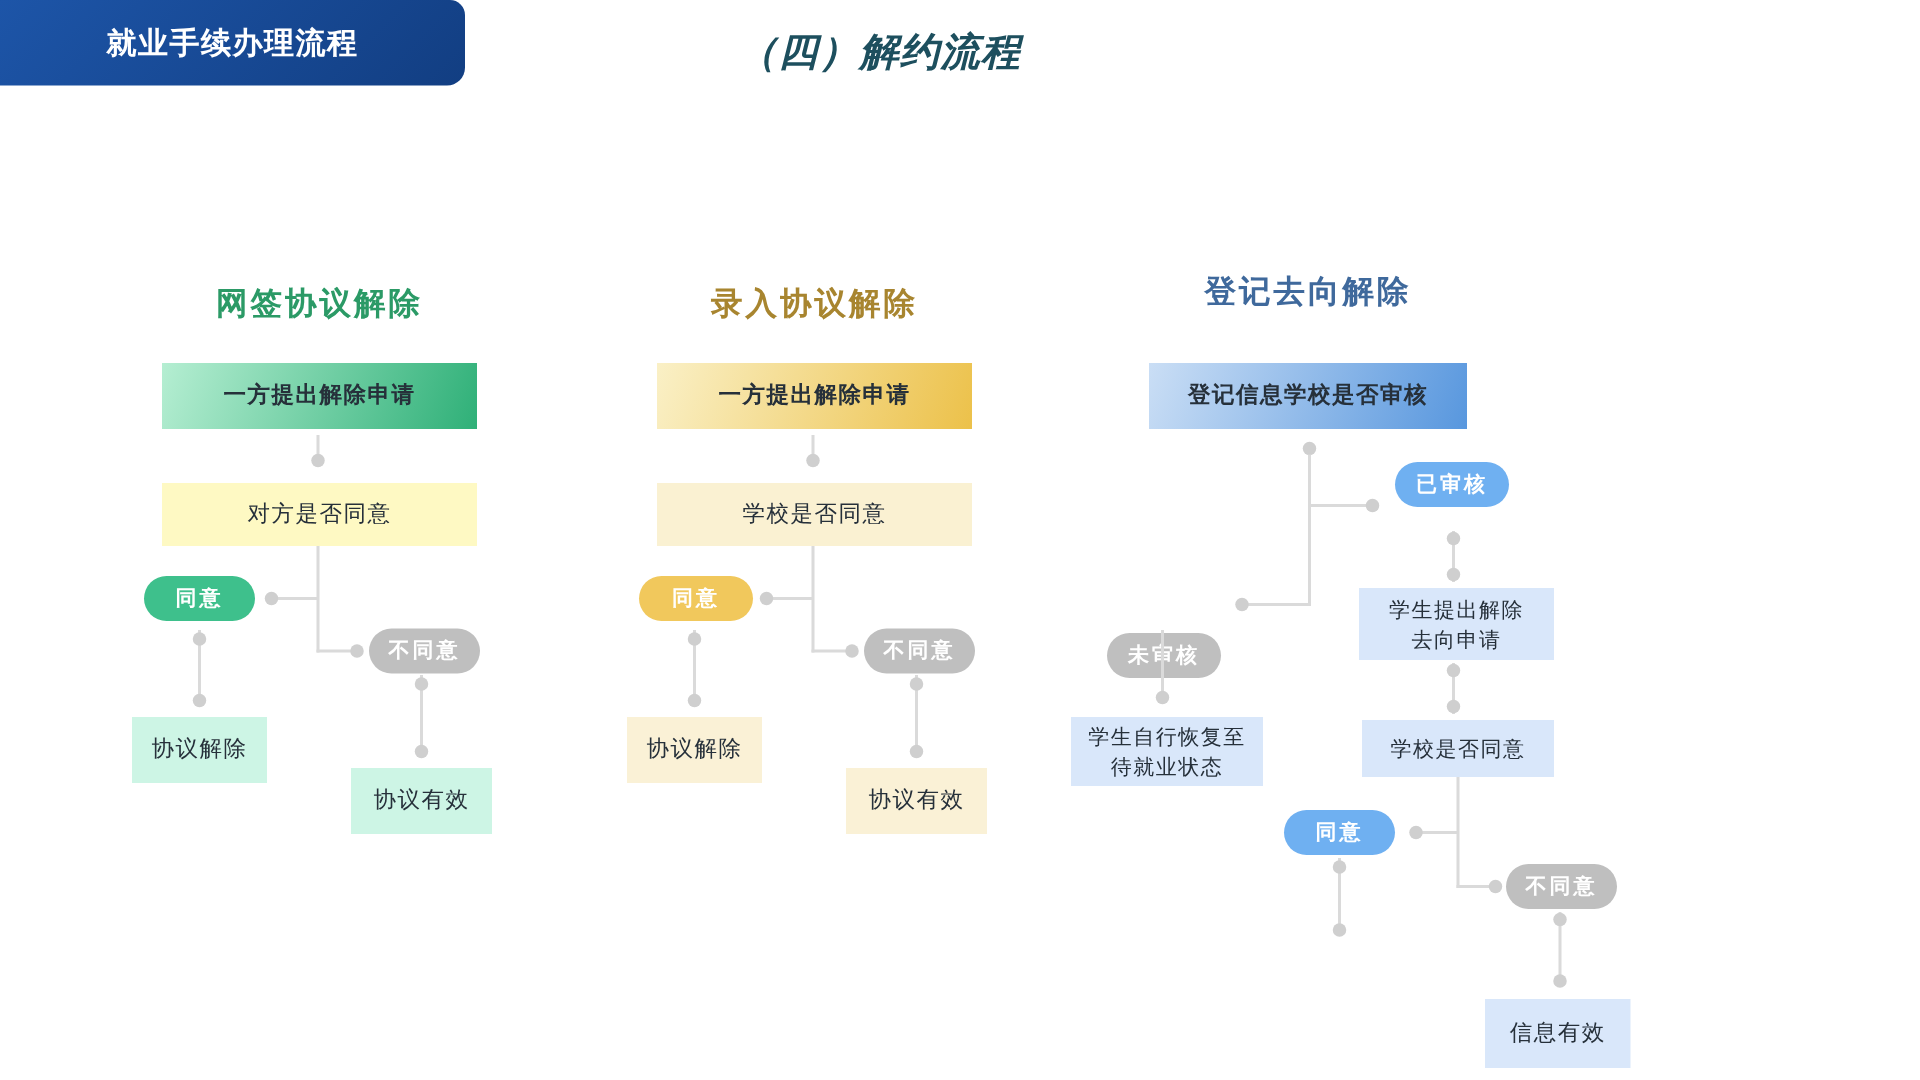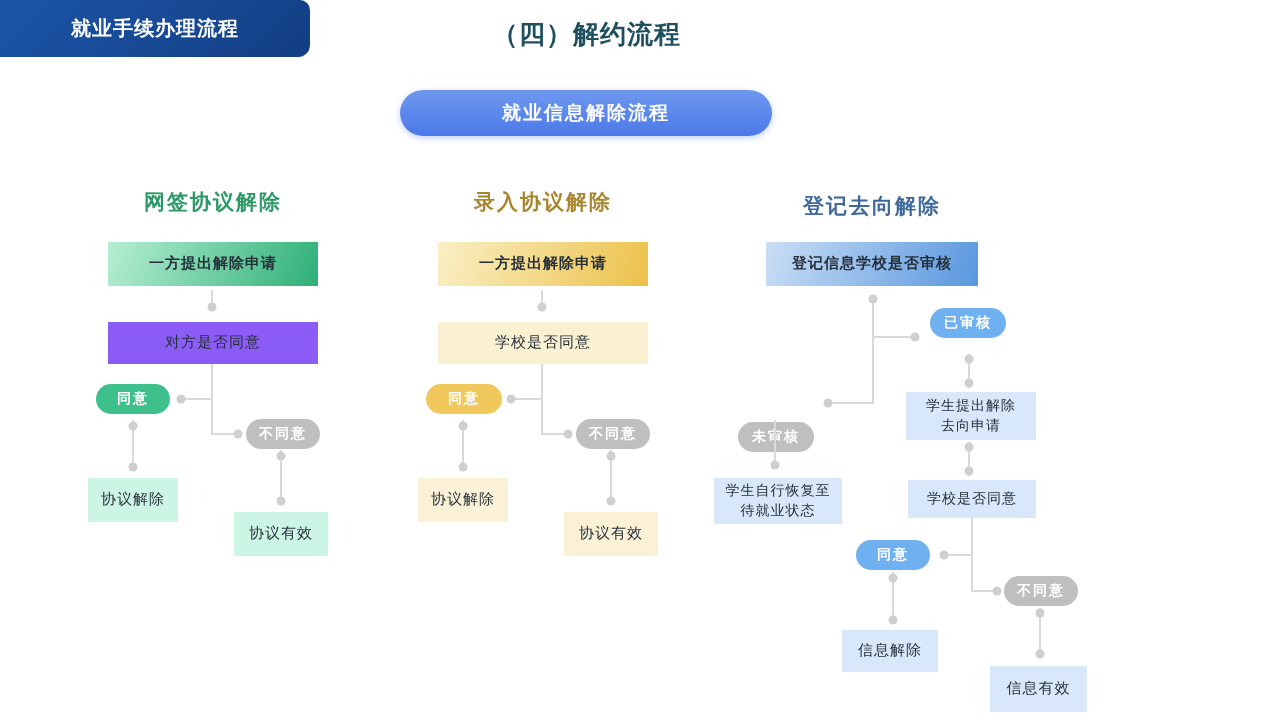--- a/index.html
+++ b/index.html
@@ -5,36 +5,36 @@
   html,body{margin:0;padding:0;background:#ffffff;}
   .slide{position:relative;width:1280px;height:720px;background:#ffffff;overflow:hidden;
          font-family:"Liberation Sans","DejaVu Sans",sans-serif;}
 
   
   .ribbon{position:absolute;left:0;top:0;width:310px;height:57px;
           background:linear-gradient(135deg,#1d55a8,#123e82);
           border-radius:0 10px 12px 0;color:#ffffff;font-size:20px;font-weight:bold;
           display:flex;align-items:center;justify-content:center;letter-spacing:1px;}
   .page-title{position:absolute;left:492px;top:17px;width:240px;
-          color:#1d4f5e;font-size:26px;font-weight:bold;letter-spacing:1px;}
+          color:#1d4f5e;font-size:26px;font-weight:bold;letter-spacing:1px;font-style:italic;}
   .banner{position:absolute;left:400px;top:90px;width:372px;height:46px;border-radius:23px;
           background:linear-gradient(180deg,#6e98ef,#4b79e8);
           color:#ffffff;font-size:19px;font-weight:bold;letter-spacing:2px;
           display:flex;align-items:center;justify-content:center;
           box-shadow:0 2px 6px rgba(75,121,232,.35);}
 
   
   .ttl{position:absolute;text-align:center;font-size:21px;font-weight:bold;letter-spacing:2px;}
   .t-green{color:#2b9a66;} .t-gold{color:#a8852f;} .t-blue{color:#3f699c;}
   .bx{position:absolute;display:flex;align-items:center;justify-content:center;text-align:center;
-      font-size:15px;color:#26303a;letter-spacing:1px;white-space:pre-line;line-height:1.45;font-family:Liberation Serif, serif;}
+      font-size:15px;color:#26303a;letter-spacing:1px;white-space:pre-line;line-height:1.45;}
   .bold{font-weight:bold;}
   .sm{font-size:14px;}
   .g-grad{background:linear-gradient(110deg,#b5eed2,#2fb078);}
-  .g-mid{background:#8b5cf6;}
+  .g-mid{background:#fef9c3;}
   .g-light{background:#cdf5e5;}
   .y-grad{background:linear-gradient(110deg,#faf0c6,#ecc14a);}
   .y-mid{background:#faf1d2;}
   .y-light{background:#faf1d6;}
   .b-grad{background:linear-gradient(110deg,#cadef5,#5897de);}
   .b-light{background:#d9e7fa;}
   .pl{position:absolute;border-radius:15px;display:flex;align-items:center;justify-content:center;
       color:#ffffff;font-size:14px;font-weight:bold;letter-spacing:2px;}
   .p-green{background:#3ec08c;} .p-gold{background:#f1c85c;} .p-blue{background:#6fb0f1;}
   .p-gray{background:#bfbfbf;}
@@ -47,23 +47,20 @@
 </style>
 </head>
 <body>
 
 <div class="slide">
 
   <div class="ribbon">
     <span>就业手续办理流程</span>
   </div>
   <div class="page-title">（四）解约流程</div>
-  <div class="banner">
-    <span>就业信息解除流程</span>
-  </div>
 
   <div class="ttl t-green" style="left:108px;top:188px;width:210px;">网签协议解除</div>
 
   <div class="bx g-grad bold" style="left:108px;top:242px;width:210px;height:44px;">一方提出解除申请</div>
 
   <i class="vl" style="left:211px;top:290px;height:13px;"></i>
   <i class="dt" style="left:212px;top:307px;"></i>
 
   <div class="bx g-mid" style="left:108px;top:322px;width:210px;height:42px;">对方是否同意</div>
 
@@ -111,21 +108,21 @@
   <i class="dt" style="left:463px;top:467px;"></i>
 
   <div class="bx y-light" style="left:418px;top:478px;width:90px;height:44px;">协议解除</div>
 
   <i class="vl" style="left:610px;top:450px;height:54px;"></i>
   <i class="dt" style="left:611px;top:456px;"></i>
   <i class="dt" style="left:611px;top:501px;"></i>
 
   <div class="bx y-light" style="left:564px;top:512px;width:94px;height:44px;">协议有效</div>
 
-  <div class="ttl t-blue" style="left:766px;top:192px;width:212px;">登记去向解除</div>
+  <div class="ttl t-blue" style="left:766px;top:180px;width:212px;">登记去向解除</div>
 
   <div class="bx b-grad bold" style="left:766px;top:242px;width:212px;height:44px;">登记信息学校是否审核</div>
 
   <i class="dt" style="left:873px;top:299px;"></i>
   <i class="vl" style="left:872px;top:303px;height:100px;"></i>
 
   <i class="hl" style="left:872px;top:336px;width:42px;"></i>
   <i class="dt" style="left:915px;top:337px;"></i>
   <div class="pl p-blue" style="left:930px;top:308px;width:76px;height:30px;">已审核</div>
 
@@ -158,21 +155,20 @@
   <i class="hl" style="left:971px;top:590px;width:26px;"></i>
   <i class="dt" style="left:997px;top:591px;"></i>
 
   <div class="pl p-blue" style="left:856px;top:540px;width:74px;height:30px;">同意</div>
   <div class="pl p-gray" style="left:1004px;top:576px;width:74px;height:30px;">不同意</div>
 
   <i class="vl" style="left:892px;top:572px;height:52px;"></i>
   <i class="dt" style="left:893px;top:578px;"></i>
   <i class="dt" style="left:893px;top:620px;"></i>
 
-  <div class="bx b-light" style="left:842px;top:630px;width:96px;height:42px;">信息解除</div>
 
   <i class="vl" style="left:1039px;top:608px;height:50px;"></i>
   <i class="dt" style="left:1040px;top:613px;"></i>
   <i class="dt" style="left:1040px;top:654px;"></i>
 
   <div class="bx b-light" style="left:990px;top:666px;width:97px;height:46px;">信息有效</div>
 
 </div>
 
 </body></html>

